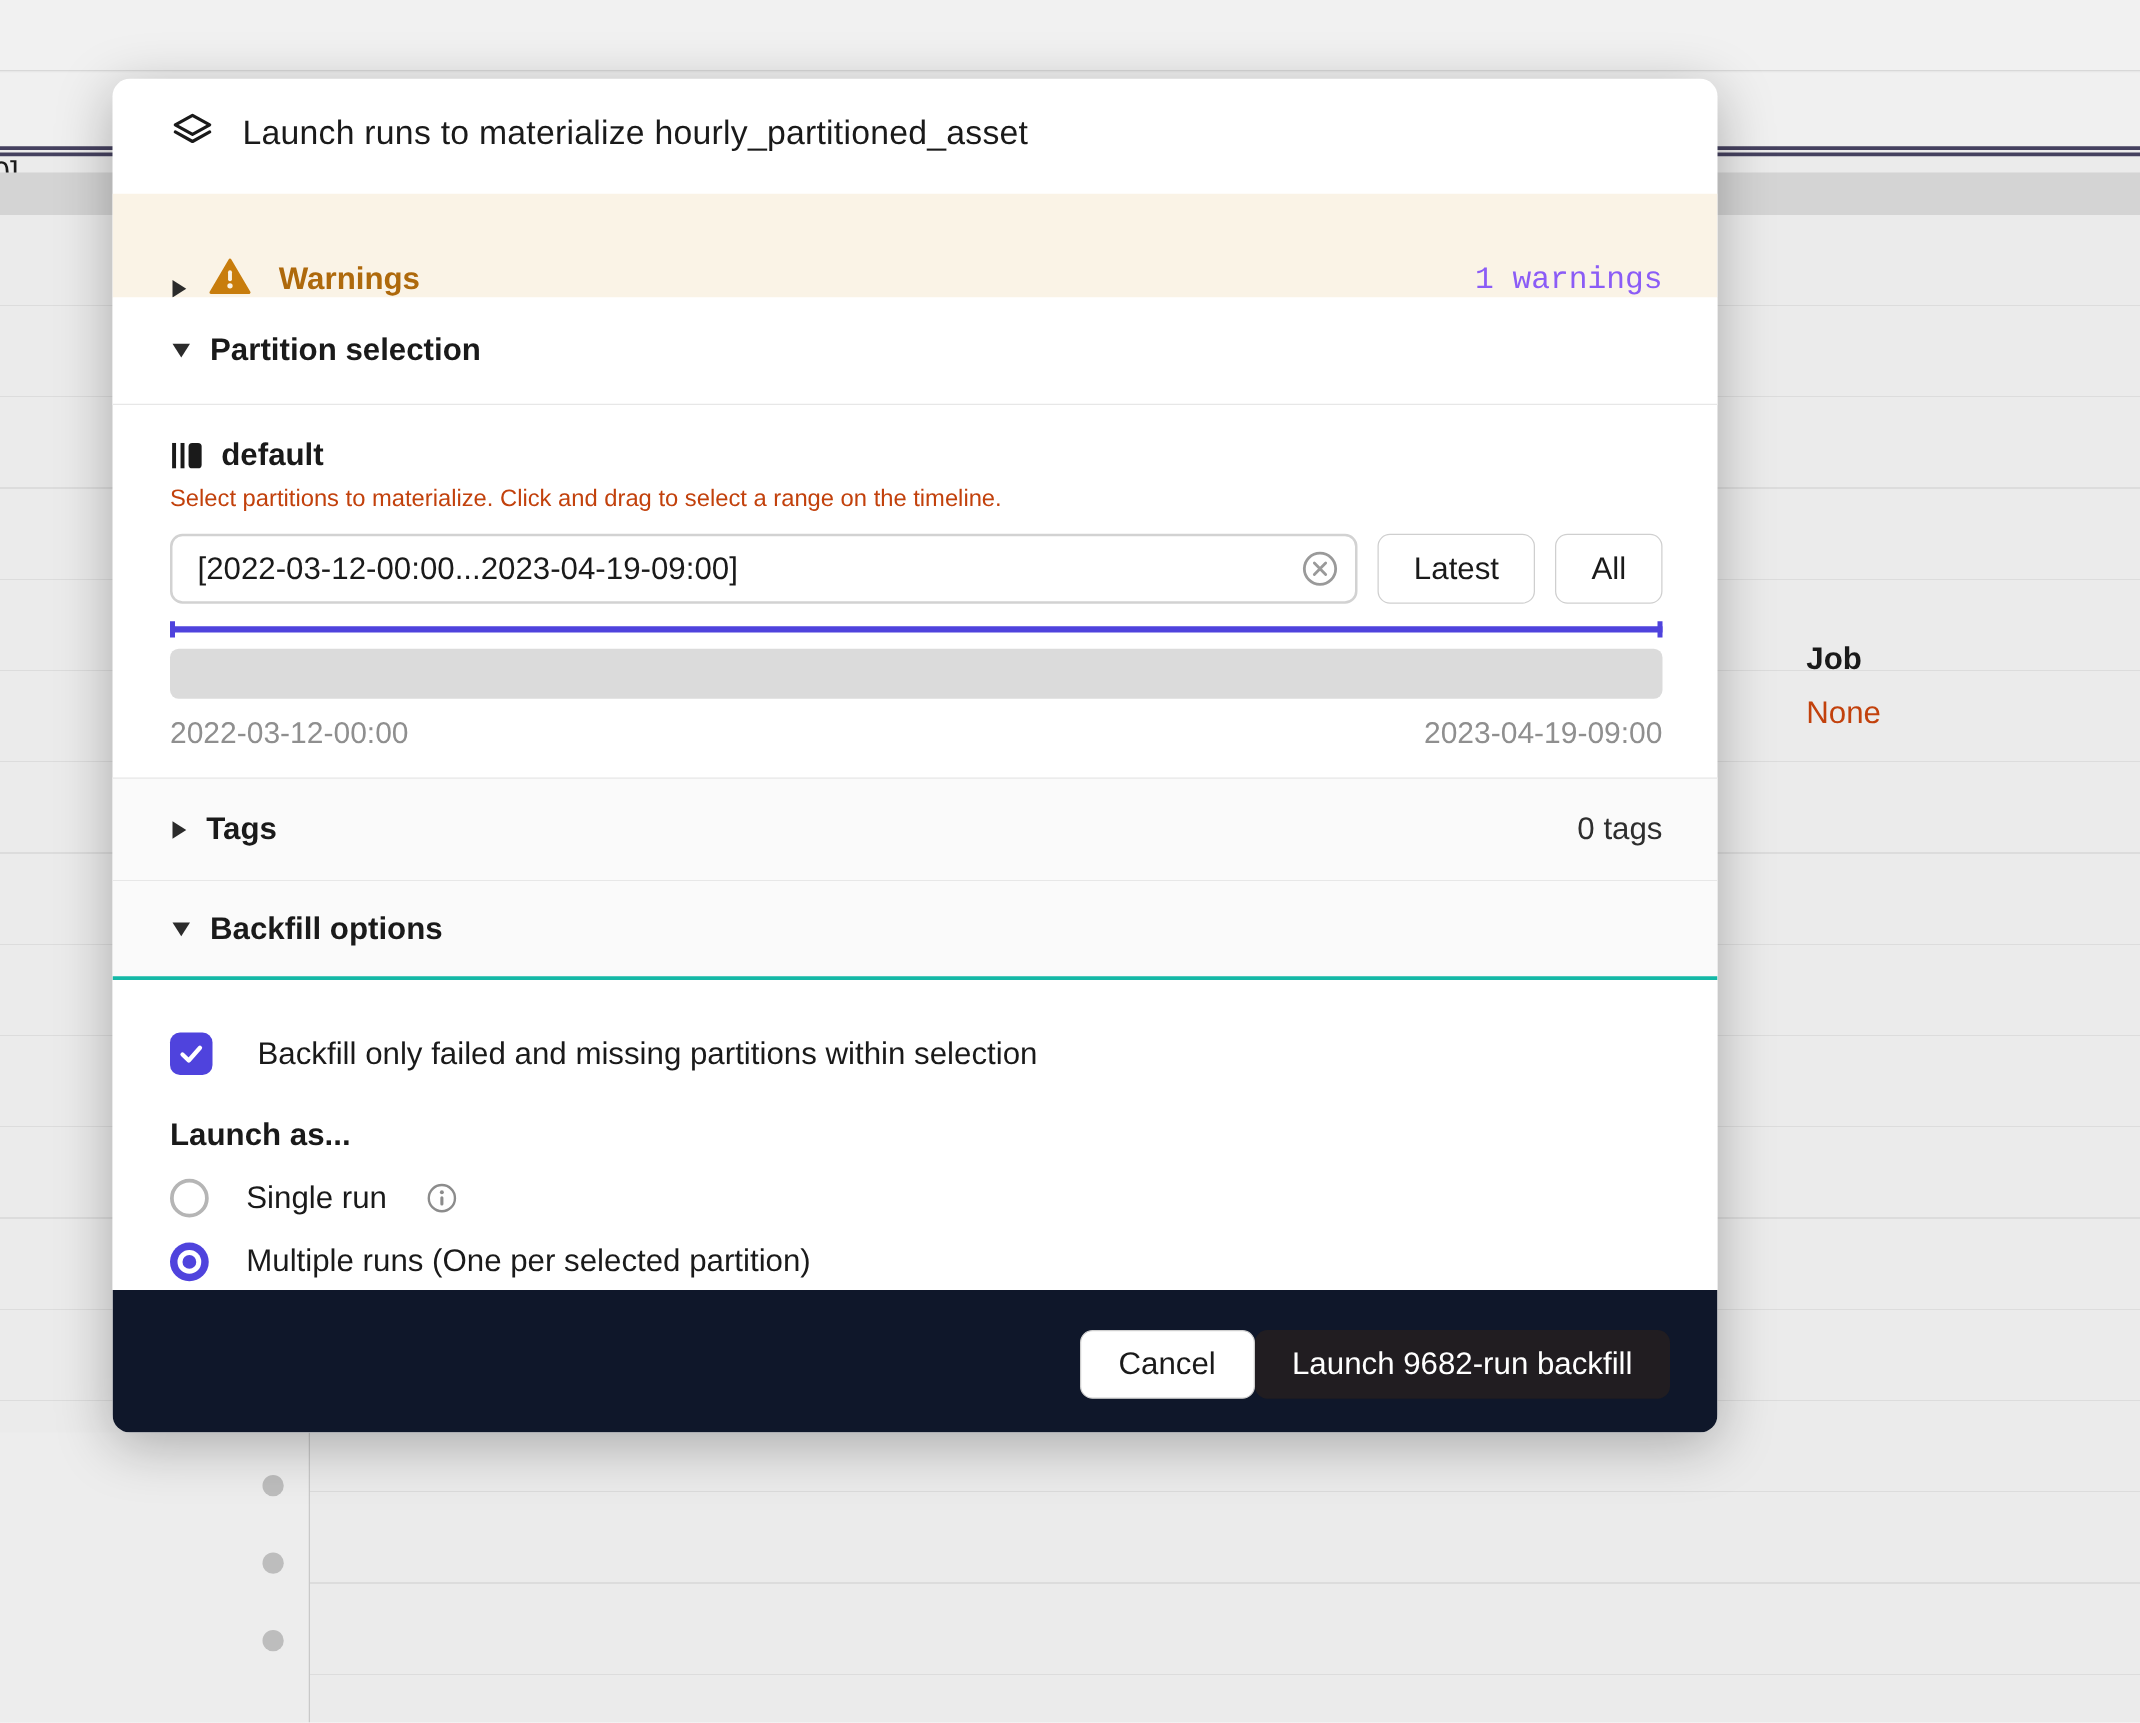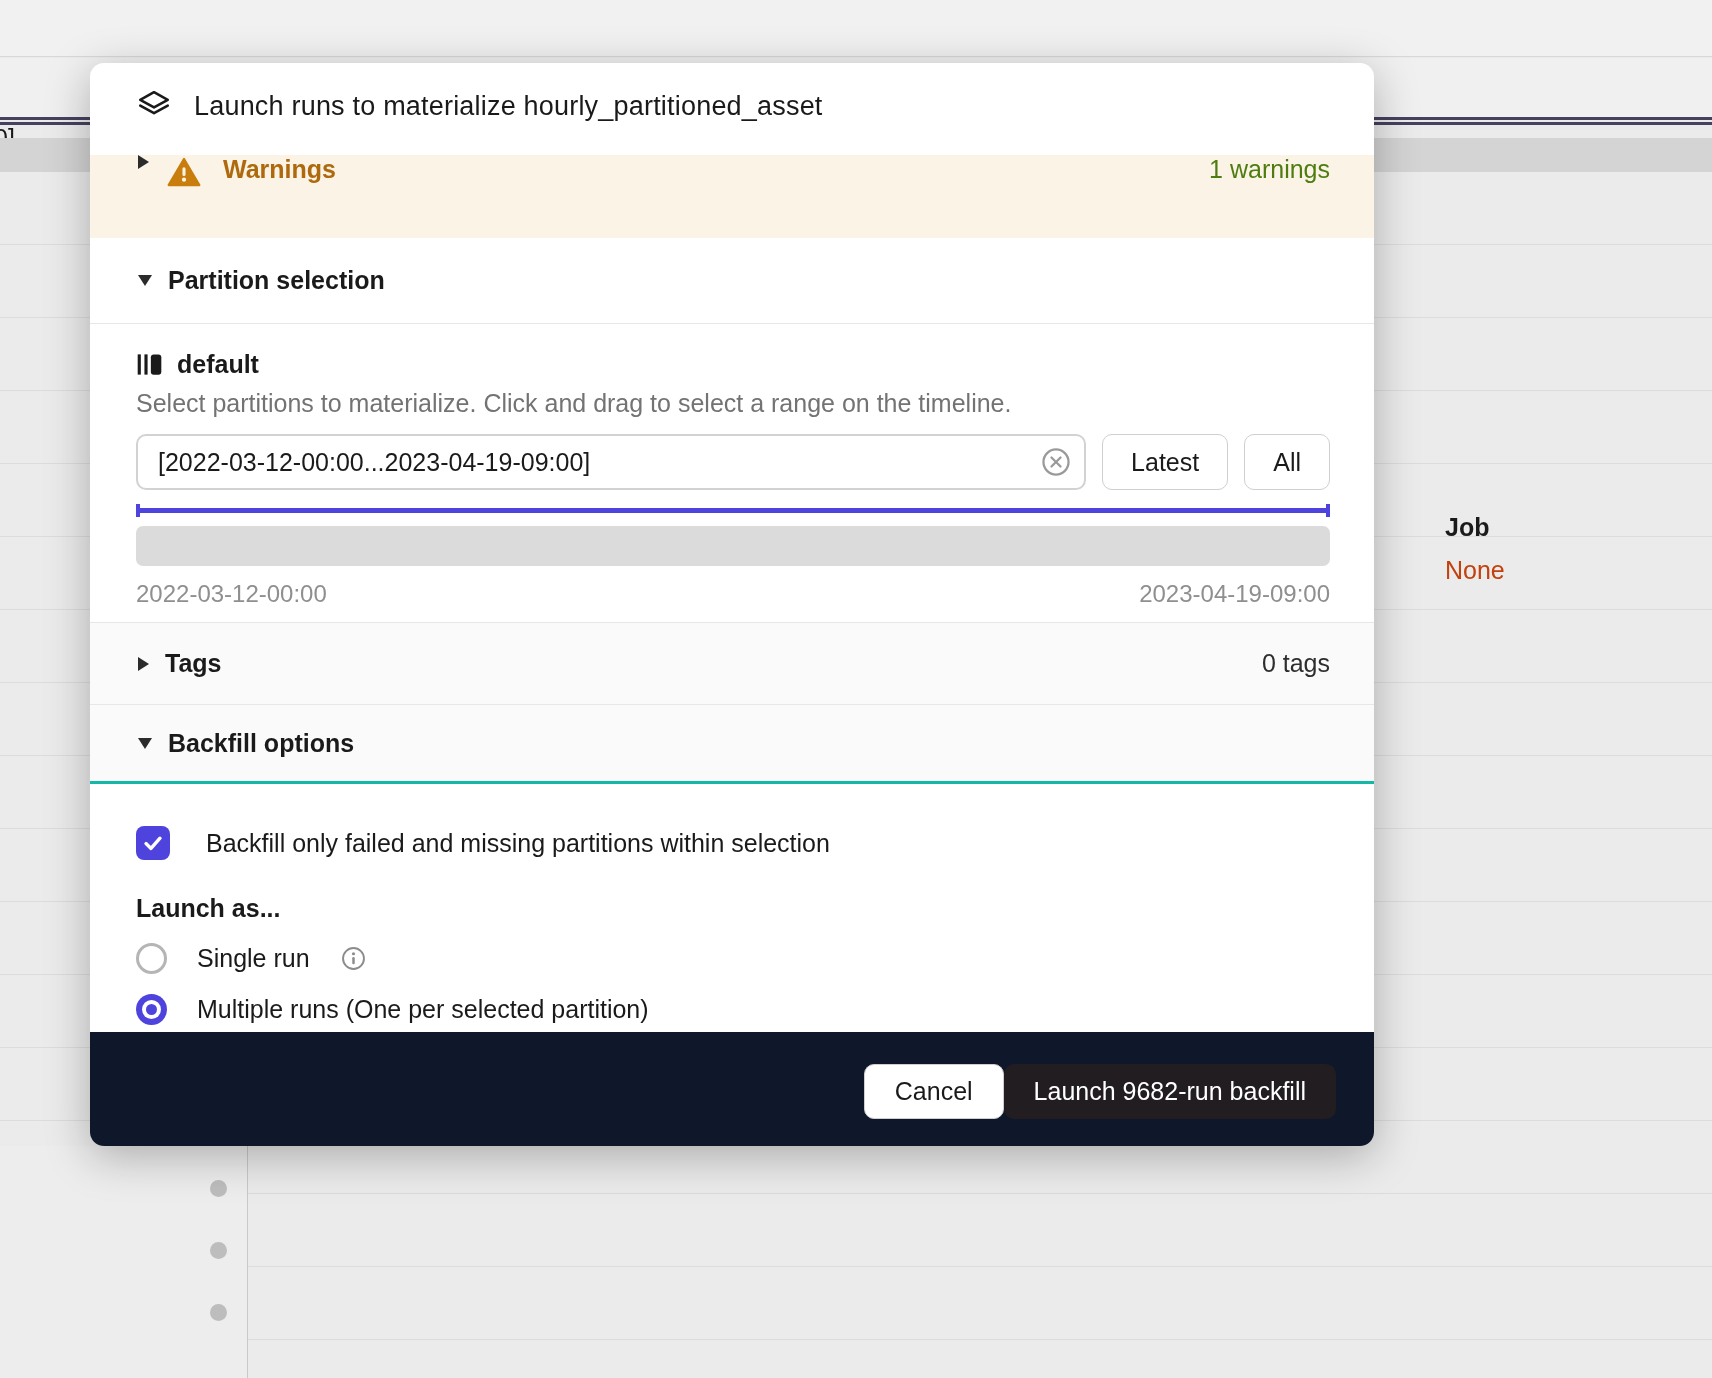--- a/index.html
+++ b/index.html
@@ -40,40 +40,40 @@
     box-shadow:0 10px 45px rgba(0,0,0,0.28);
     display:flex; flex-direction:column; overflow:hidden;
   }
 
   .m-header{ height:92px; display:flex; align-items:center; gap:22px; padding:0 44px 6px 46px; }
   .m-title{ font-size:27px; font-weight:500; color:#1a1a1a; letter-spacing:0.2px; }
   .materialize-icon svg{ display:block; }
 
   .m-warnings{
     height:83px; background:var(--warning_bg);
-    display:flex; align-items:flex-start; padding:0 44px 0 48px; gap:18px;
+    display:flex; align-items:flex-end; padding:0 44px 0 48px; gap:18px;
     cursor:pointer;
   }
   .warn-label{ font-size:25px; font-weight:bold; color:var(--warning_text); margin-left:4px;}
-  .warn-count{ margin-left:auto; font-size:25px; color:#4d7c0f; }
+  .warn-count{ margin-left:auto; font-size:25px; color:#8b5cf6;font-family:Liberation Mono, monospace; }
 
   .tri-right{ width:0; height:0; border-left:11px solid #2b2b2b; border-top:7px solid transparent; border-bottom:7px solid transparent; flex:0 0 auto;}
   .tri-down{ width:0; height:0; border-top:11px solid #2b2b2b; border-left:7px solid transparent; border-right:7px solid transparent; flex:0 0 auto;}
 
   .m-section-head{
     height:86px; display:flex; align-items:center; gap:16px;
     padding:0 44px 0 48px; background:#fff; border-bottom:1px solid #E7E7E7;
     cursor:pointer;
   }
   .sec-title{ font-size:25px; font-weight:bold; color:#1a1a1a; }
 
   .m-psel-body{ height:298px; padding:26px 44px 0 46px; }
   .dim-row{ display:flex; align-items:center; gap:14px; }
   .dim-name{ font-size:25px; font-weight:bold; }
-  .help-text{ font-size:25px; color:#737373; margin-top:10px; }
+  .help-text{ font-size:19px; color:#c2410c; margin-top:10px; }
 
   .input-row{ display:flex; align-items:center; gap:16px; margin-top:16px; }
   .range-input-wrap{ position:relative; flex:1; }
   .range-input{
     width:100%; height:56px; border:2px solid #D2D2D2; border-radius:10px;
     font-size:25px; font-family:inherit; color:#1a1a1a; padding:0 64px 0 20px;
     outline:none; background:#fff;
   }
   .clear-btn{ position:absolute; right:14px; top:12px; width:32px; height:32px; border:none; background:transparent; cursor:pointer; padding:0;}
   .pill-btn{

